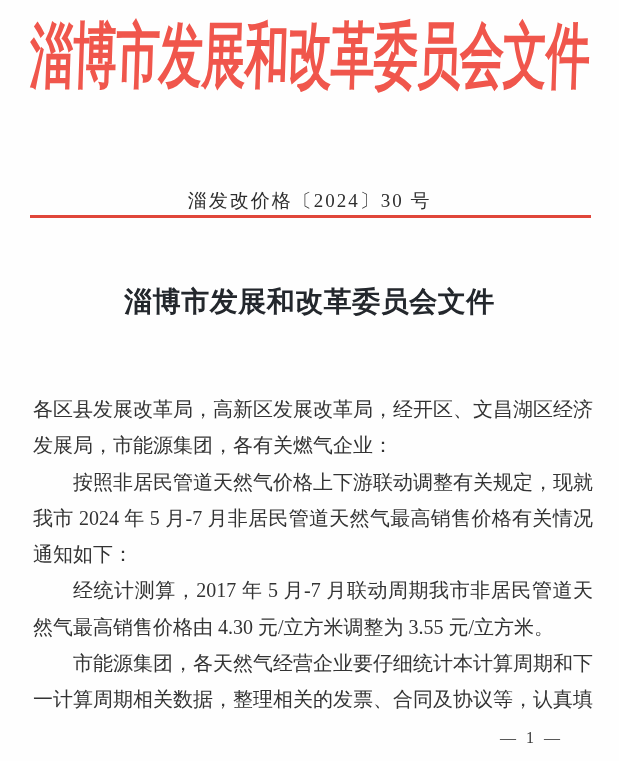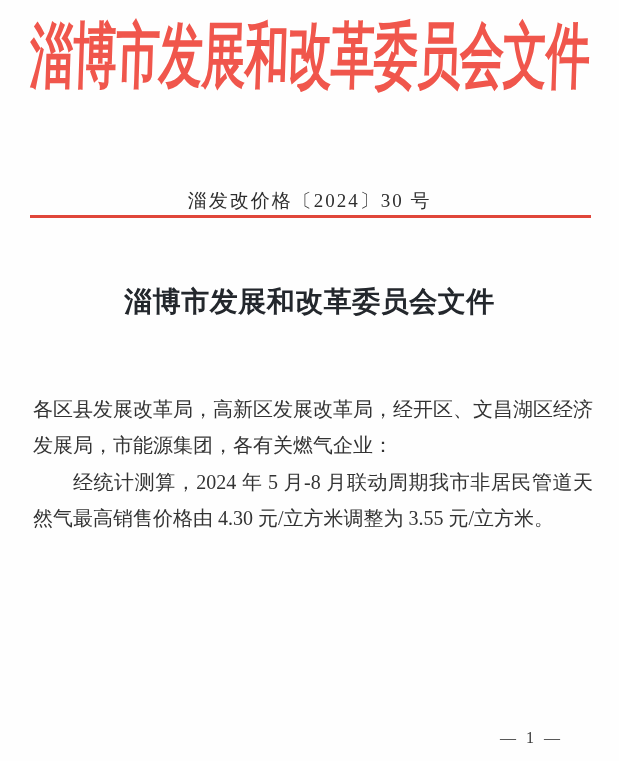--- a/index.html
+++ b/index.html
@@ -113,18 +113,20 @@
   <div class="doc-number">淄发改价格〔2024〕30 号</div>
 
   <div class="red-line" style="background: rgb(224, 70, 58);"></div>
 
   <div class="doc-title">
     <div>淄博市发展和改革委员会文件</div>
   </div>
 
   <div class="body-text" style="color: rgb(51, 51, 51);">
     <p>各区县发展改革局，高新区发展改革局，经开区、文昌湖区经济发展局，市能源集团，各有关燃气企业：</p>
-    <p class="indent">经统计测算，2024 年 5 月-8 月联动周期我市非居民管道天然气最高销售价格由 4.30 元/立方米调整为 3.55 元/立方米。</p>
+    <p class="indent">按照非居民管道天然气价格上下游联动调整有关规定，现就我市 2024 年 5 月-7 月非居民管道天然气最高销售价格有关情况通知如下：</p>
+    <p class="indent">经统计测算，2017 年 5 月-7 月联动周期我市非居民管道天然气最高销售价格由 4.30 元/立方米调整为 3.55 元/立方米。</p>
+    <p class="indent">市能源集团，各天然气经营企业要仔细统计本计算周期和下一计算周期相关数据，整理相关的发票、合同及协议等，认真填</p>
   </div>
 
   <div class="page-number">— 1 —</div>
 
 </div>
 
 </body></html>

